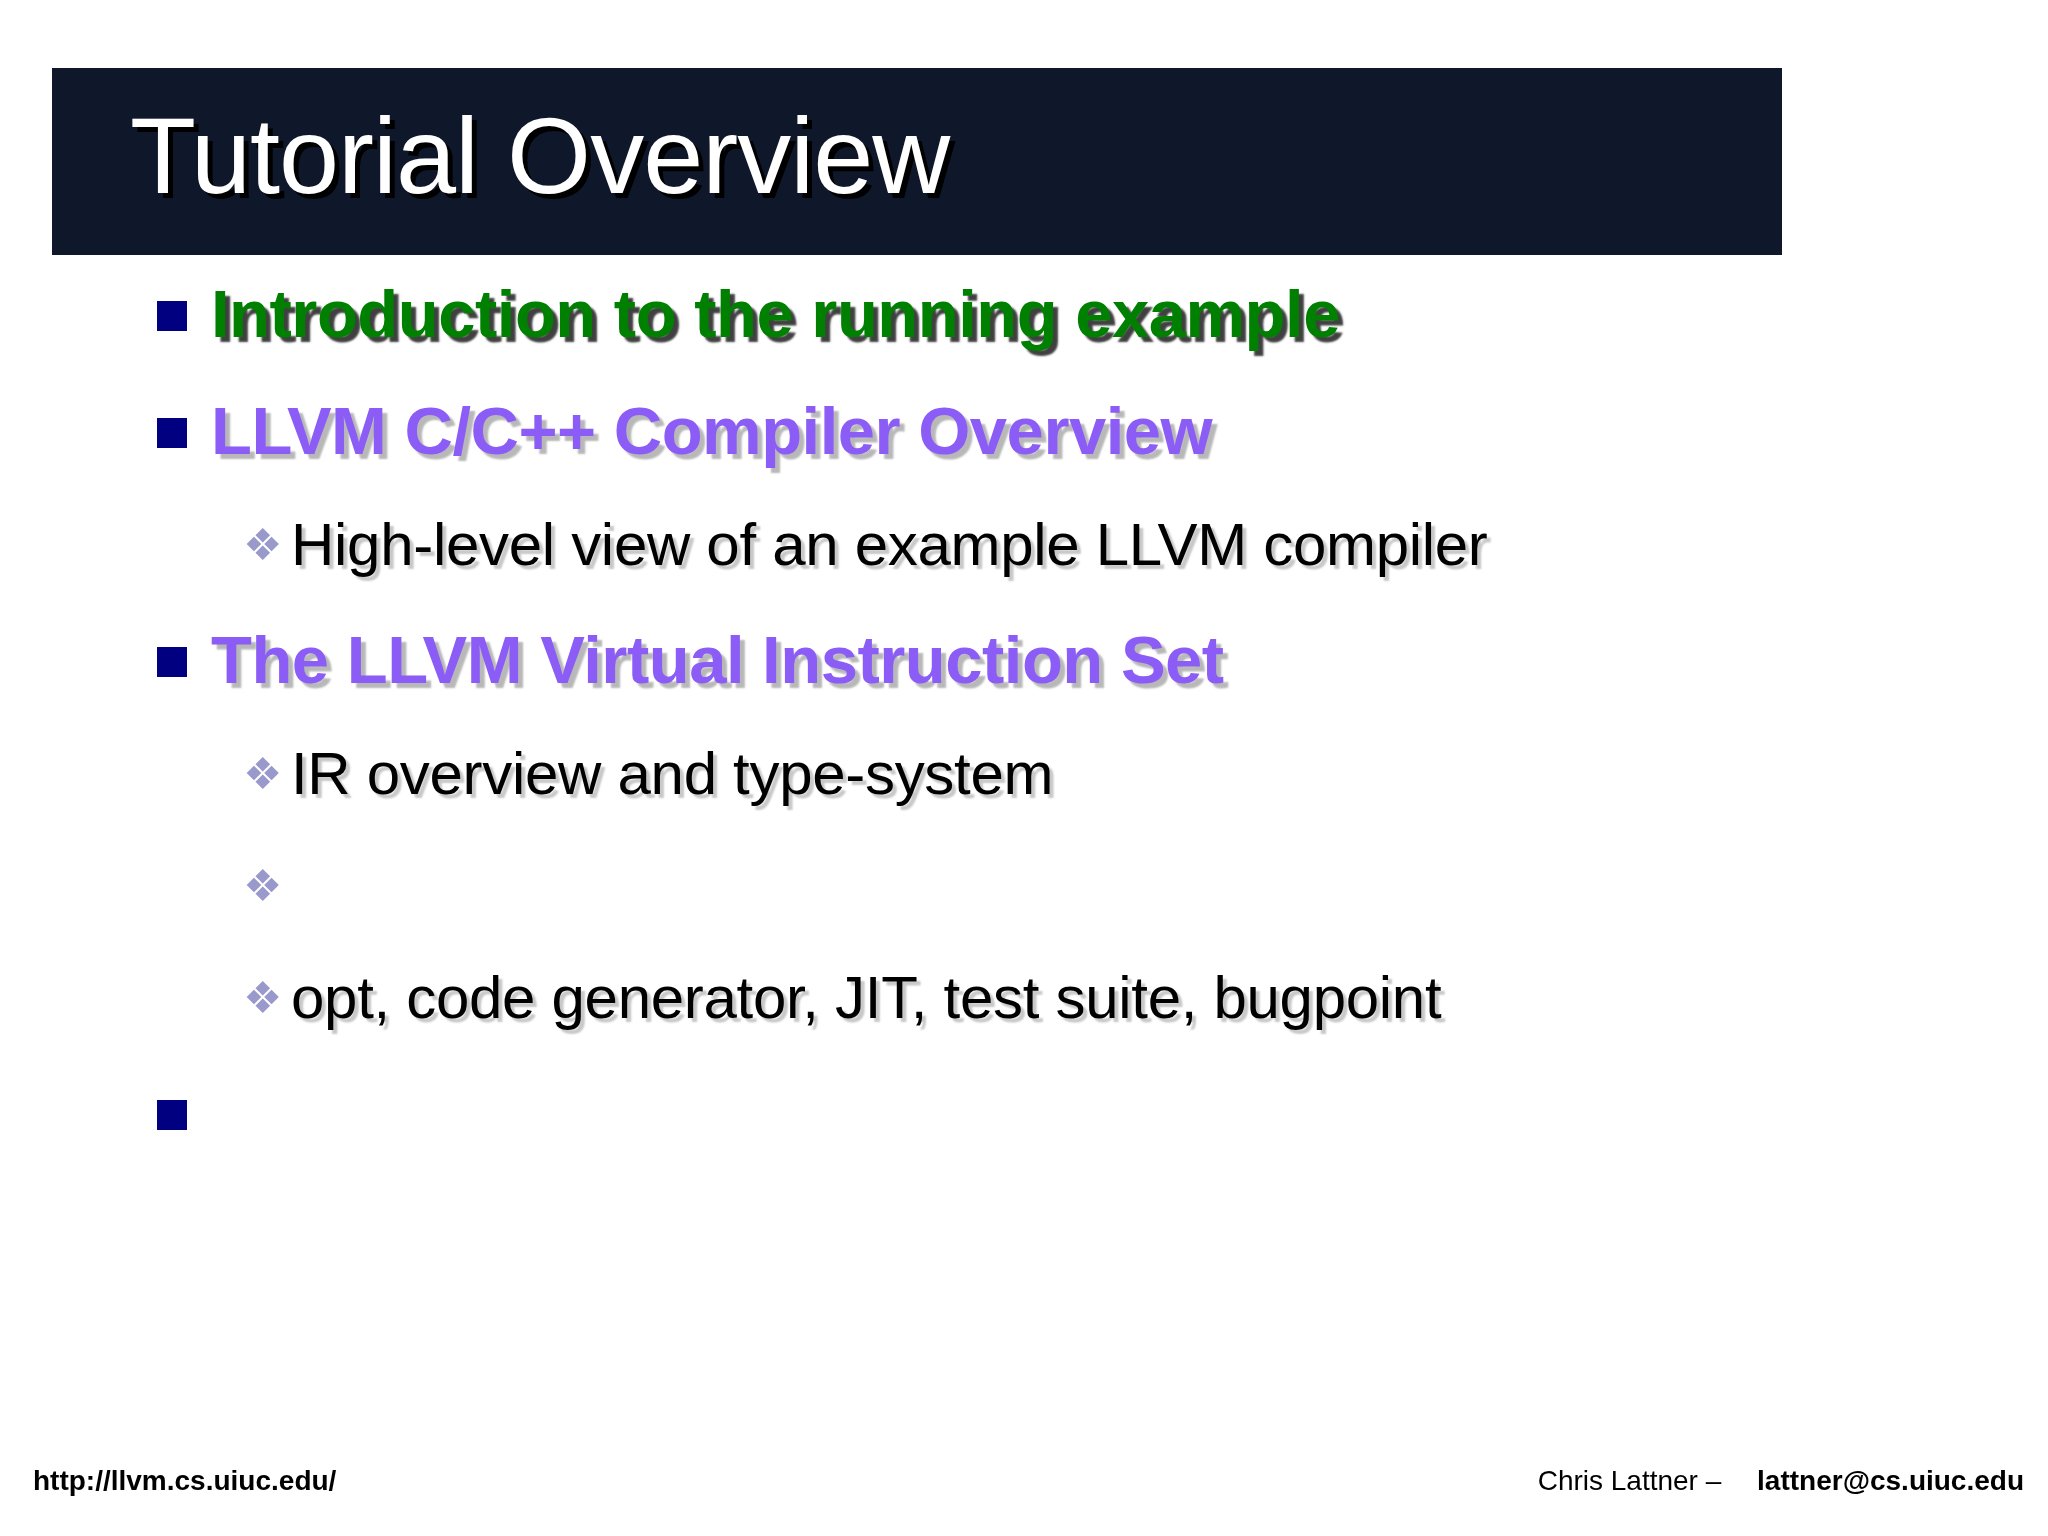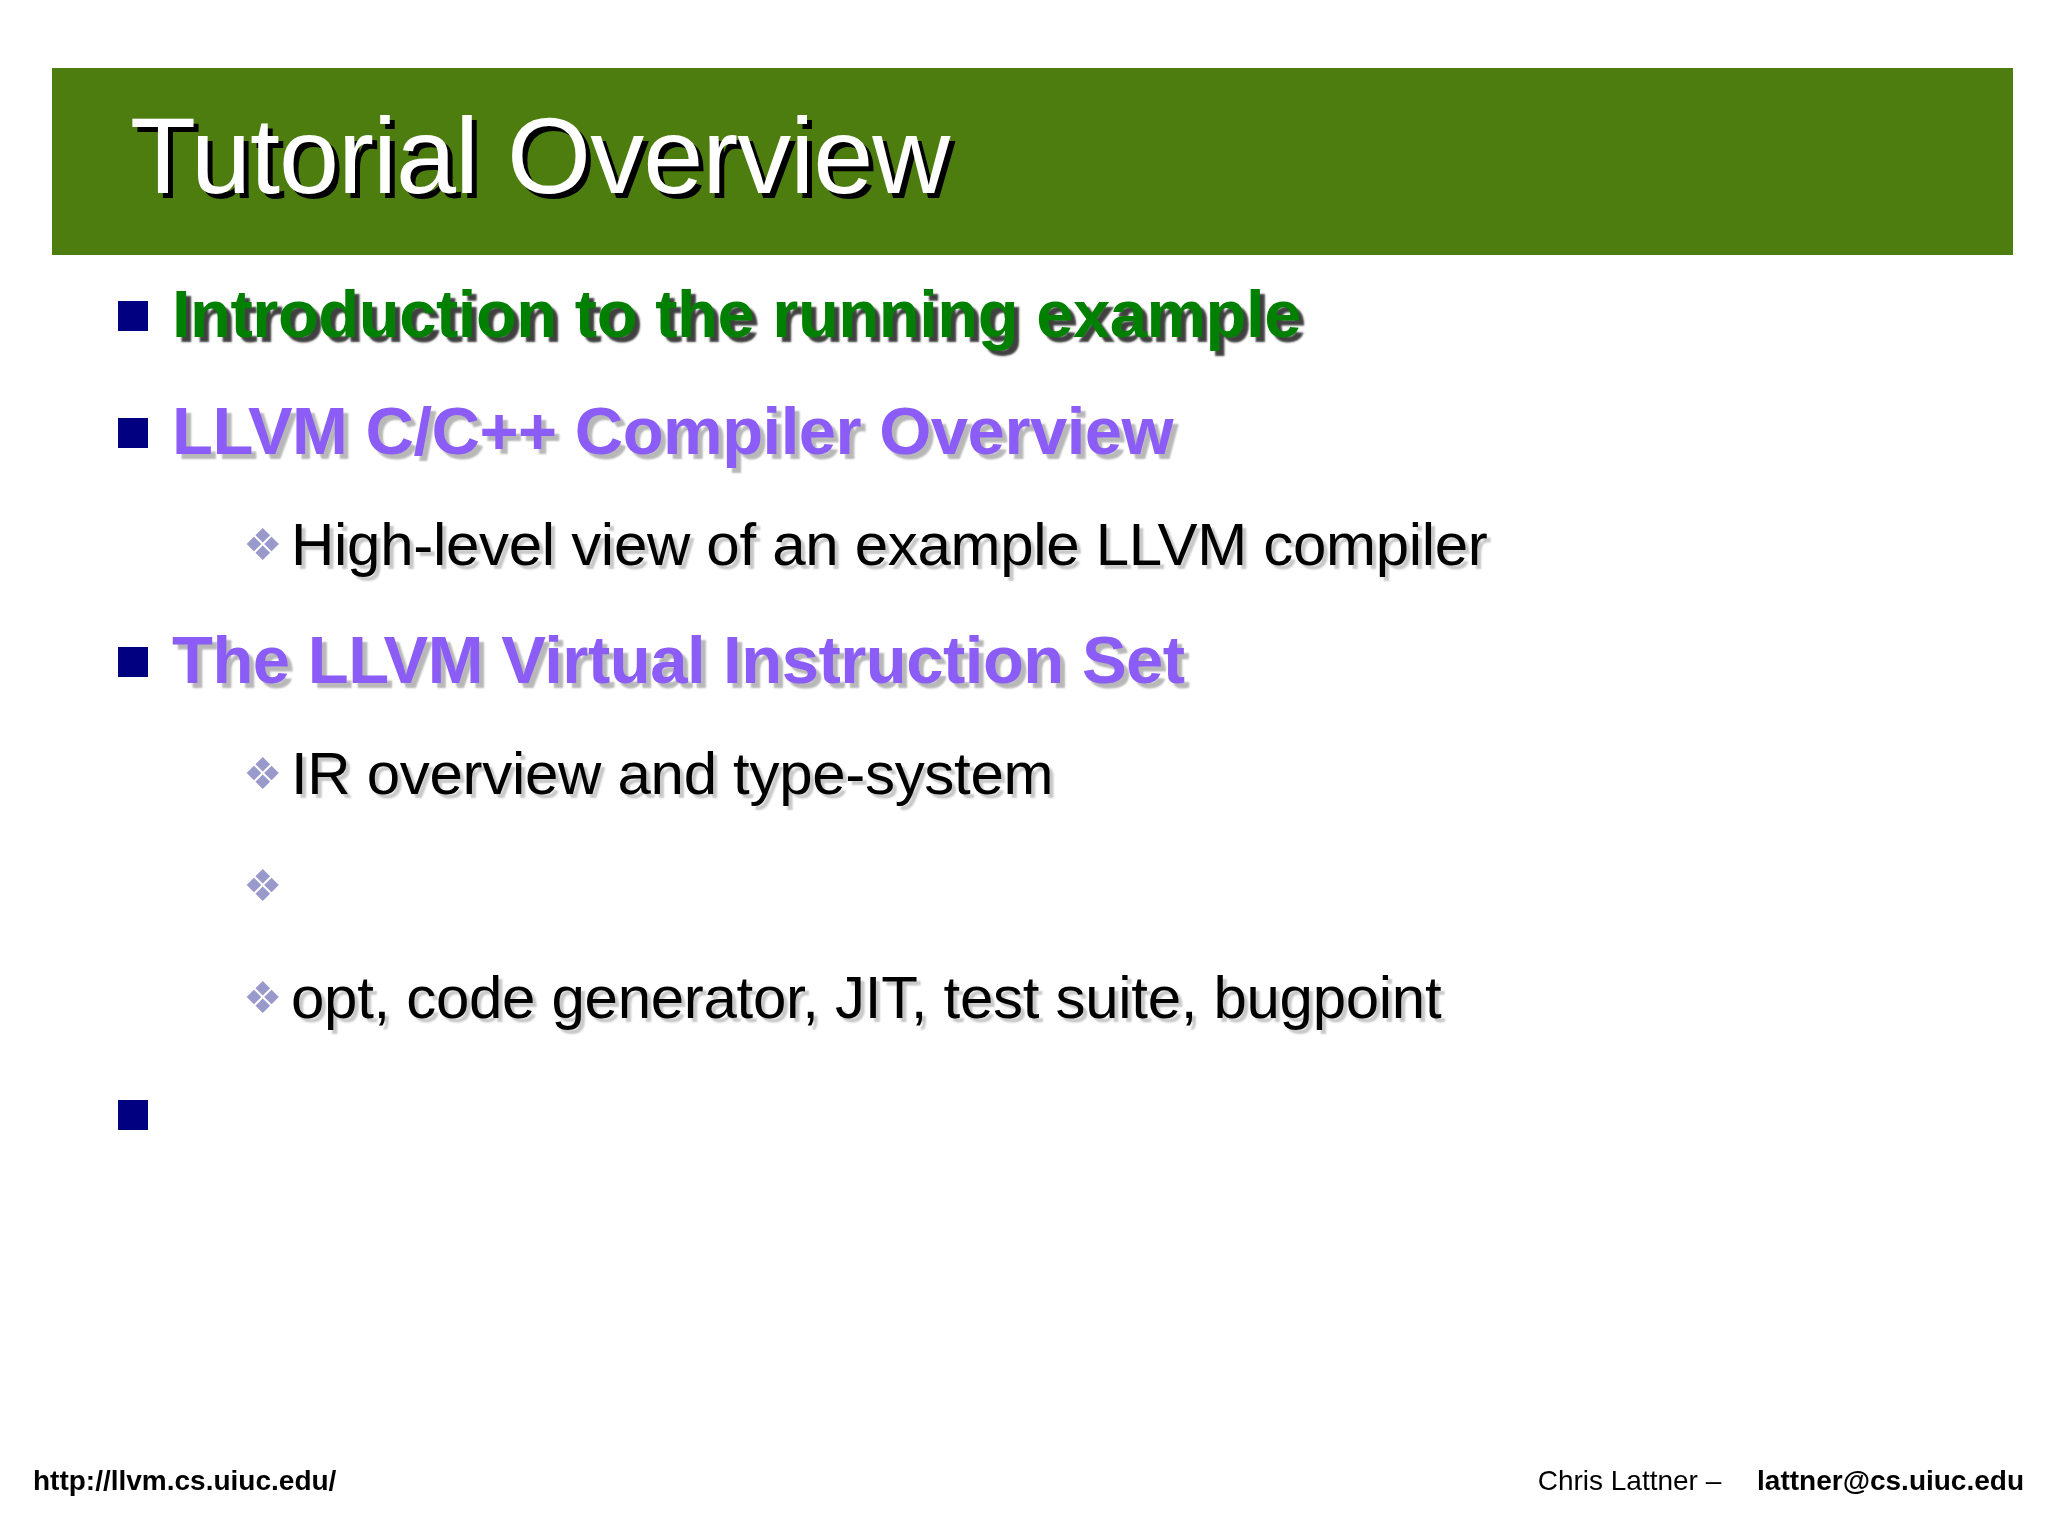--- a/index.html
+++ b/index.html
@@ -14,23 +14,23 @@
     overflow: hidden;
     font-family: "Liberation Sans", sans-serif;
     -webkit-font-smoothing: antialiased;
   }
 
   
   #title-banner {
     position: absolute;
     left: 52px;
     top: 68px;
-    width: 1961px;
+    width: 1730px;
     height: 187px;
-    background: #4d7c0f;
+    background: #0f172a;
     overflow: hidden;
   }
   #title-text {
     position: absolute;
     left: 78px;
     top: 8px;
     font-size: 108px;
     line-height: 160px;
     font-weight: normal;
     color: #ffffff;
@@ -51,20 +51,21 @@
     position: relative;
     display: flex;
     align-items: flex-start;
     white-space: nowrap;
   }
 
   
   .row.lvl1 {
     padding-left: 118px;
     height: 117px;
+    margin-left: 39px;
   }
   .row.lvl1 .marker {
     width: 54px;
     flex: 0 0 54px;
     display: flex;
     align-items: center;
     height: 117px;
   }
   .sq {
     display: block;

